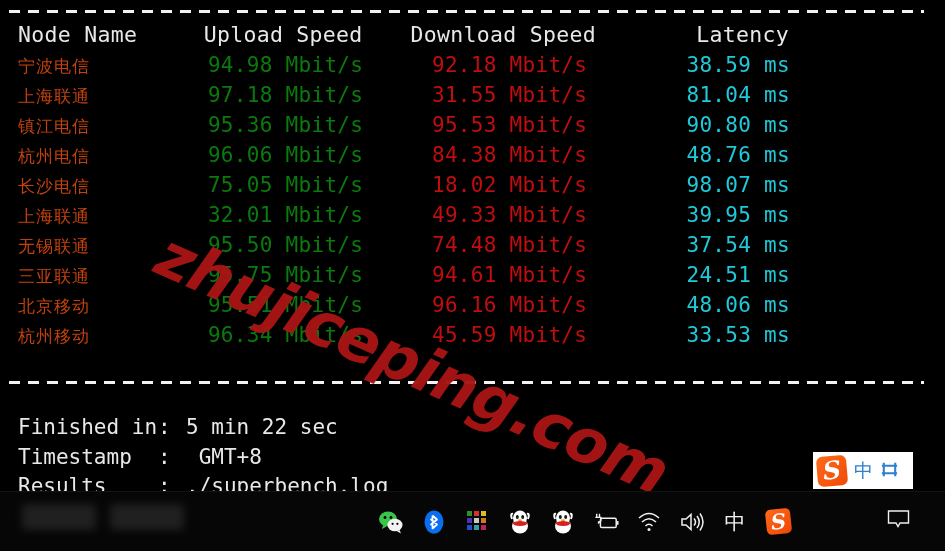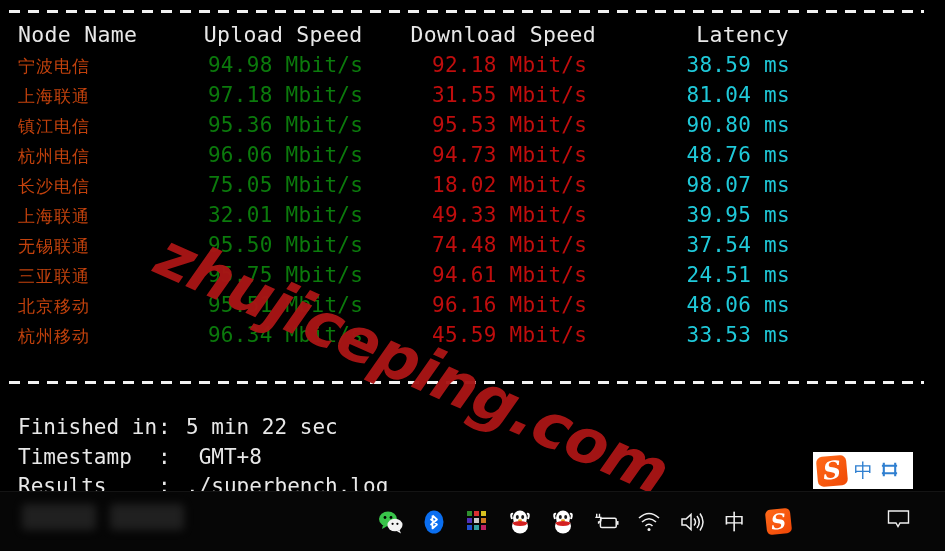--- a/index.html
+++ b/index.html
@@ -242,21 +242,21 @@
           </tr>
           <tr>
             <td class="col-node c-node">镇江电信</td>
             <td class="col-up c-up">95.36 Mbit/s</td>
             <td class="col-down c-down">95.53 Mbit/s</td>
             <td class="col-lat c-lat">90.80 ms</td>
           </tr>
           <tr>
             <td class="col-node c-node">杭州电信</td>
             <td class="col-up c-up">96.06 Mbit/s</td>
-            <td class="col-down c-down">94.73 Mbit/s</td>
+            <td class="col-down c-down">84.38 Mbit/s</td>
             <td class="col-lat c-lat">48.76 ms</td>
           </tr>
           <tr>
             <td class="col-node c-node">长沙电信</td>
             <td class="col-up c-up">75.05 Mbit/s</td>
             <td class="col-down c-down">18.02 Mbit/s</td>
             <td class="col-lat c-lat">98.07 ms</td>
           </tr>
           <tr>
             <td class="col-node c-node">上海联通</td>

